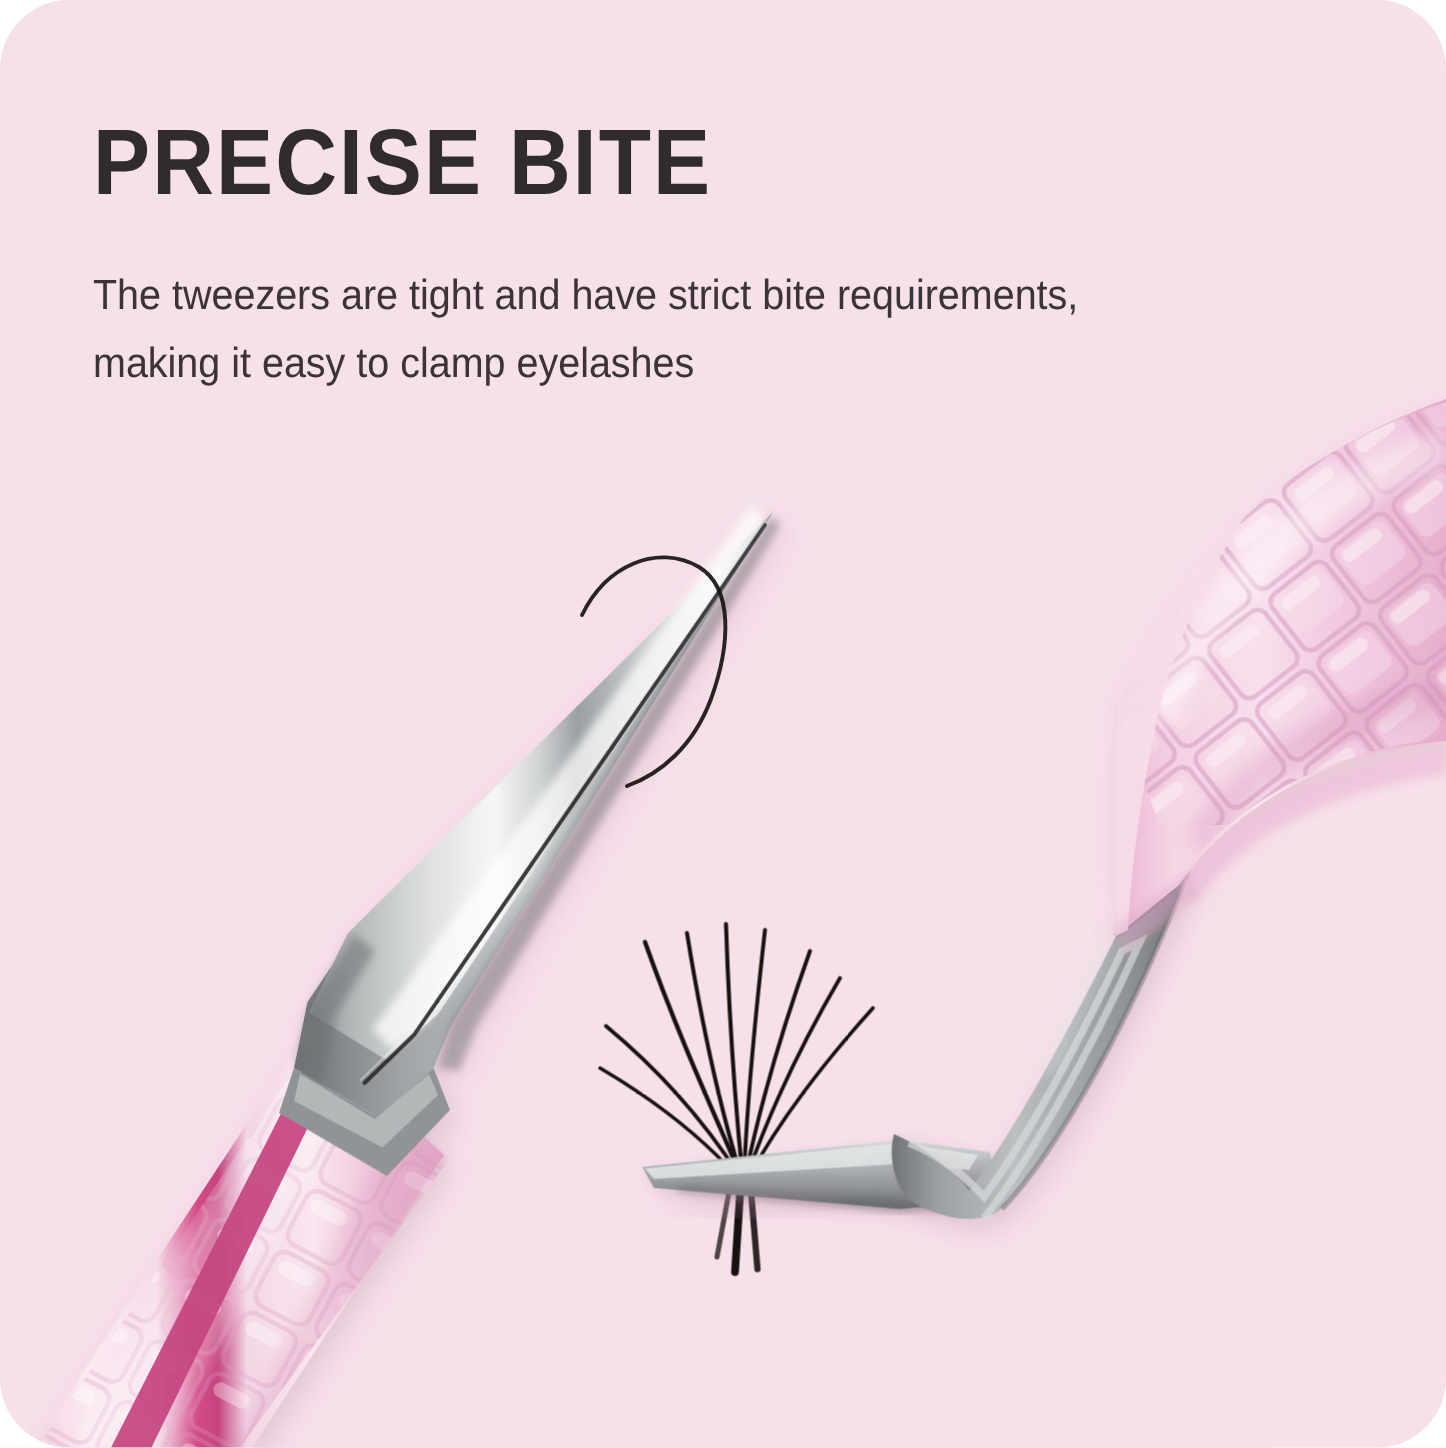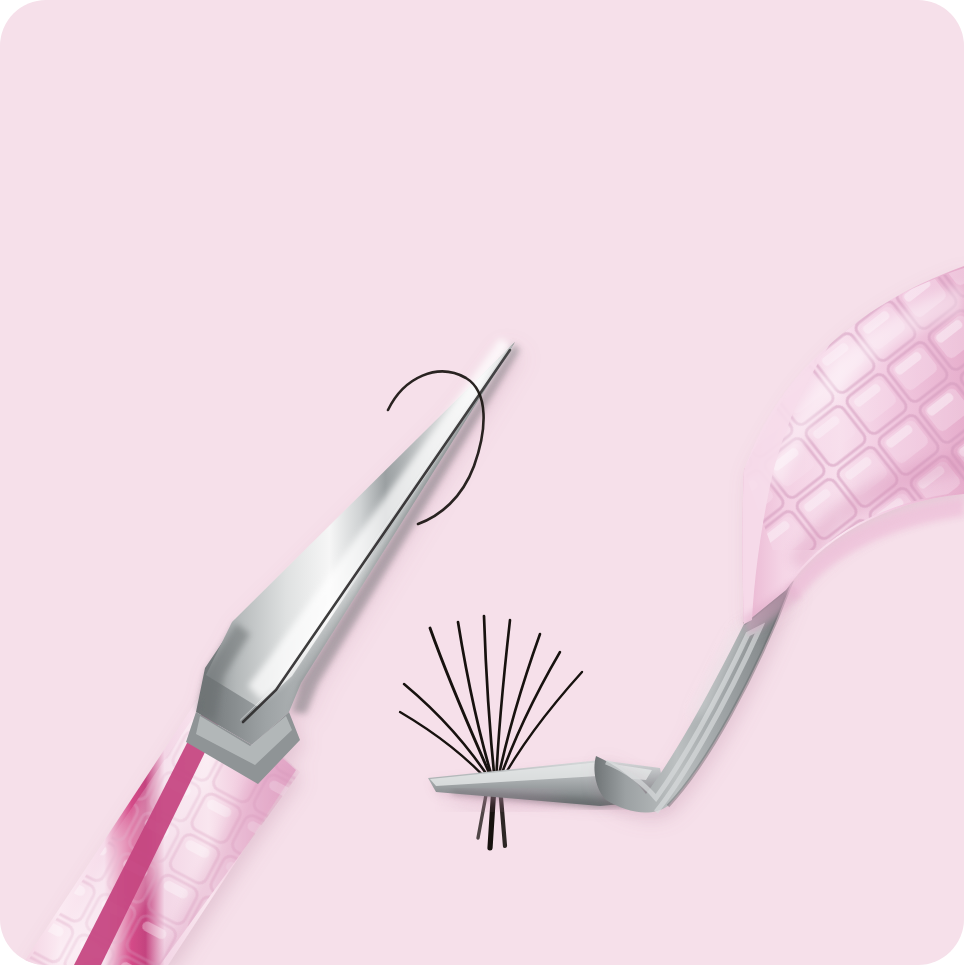--- a/index.html
+++ b/index.html
@@ -280,14 +280,21 @@
                    C884,528 828,558 798,600 Z" fill="#eebfd9" opacity="0.75" filter="url(#blur3)"></path>
         </g>
 
         <path d="M742,618 L792,582 L800,598 L750,636 Z" fill="#dfa9c7" opacity="0.45" filter="url(#blur3)"></path>
       </g>
 
       <ellipse cx="505" cy="800" rx="58" ry="10" fill="#c58fae" opacity="0.22" filter="url(#blur10)"></ellipse>
     </svg>
   </div>
 
+  <div id="text-block">
+    <h1 id="headline">PRECISE BITE</h1>
+    <p id="subline">
+      <span class="ln">The tweezers are tight and have strict bite requirements,</span>
+      <span class="ln">making it easy to clamp eyelashes</span>
+    </p>
+  </div>
 
 </div>
 
 </body></html>

